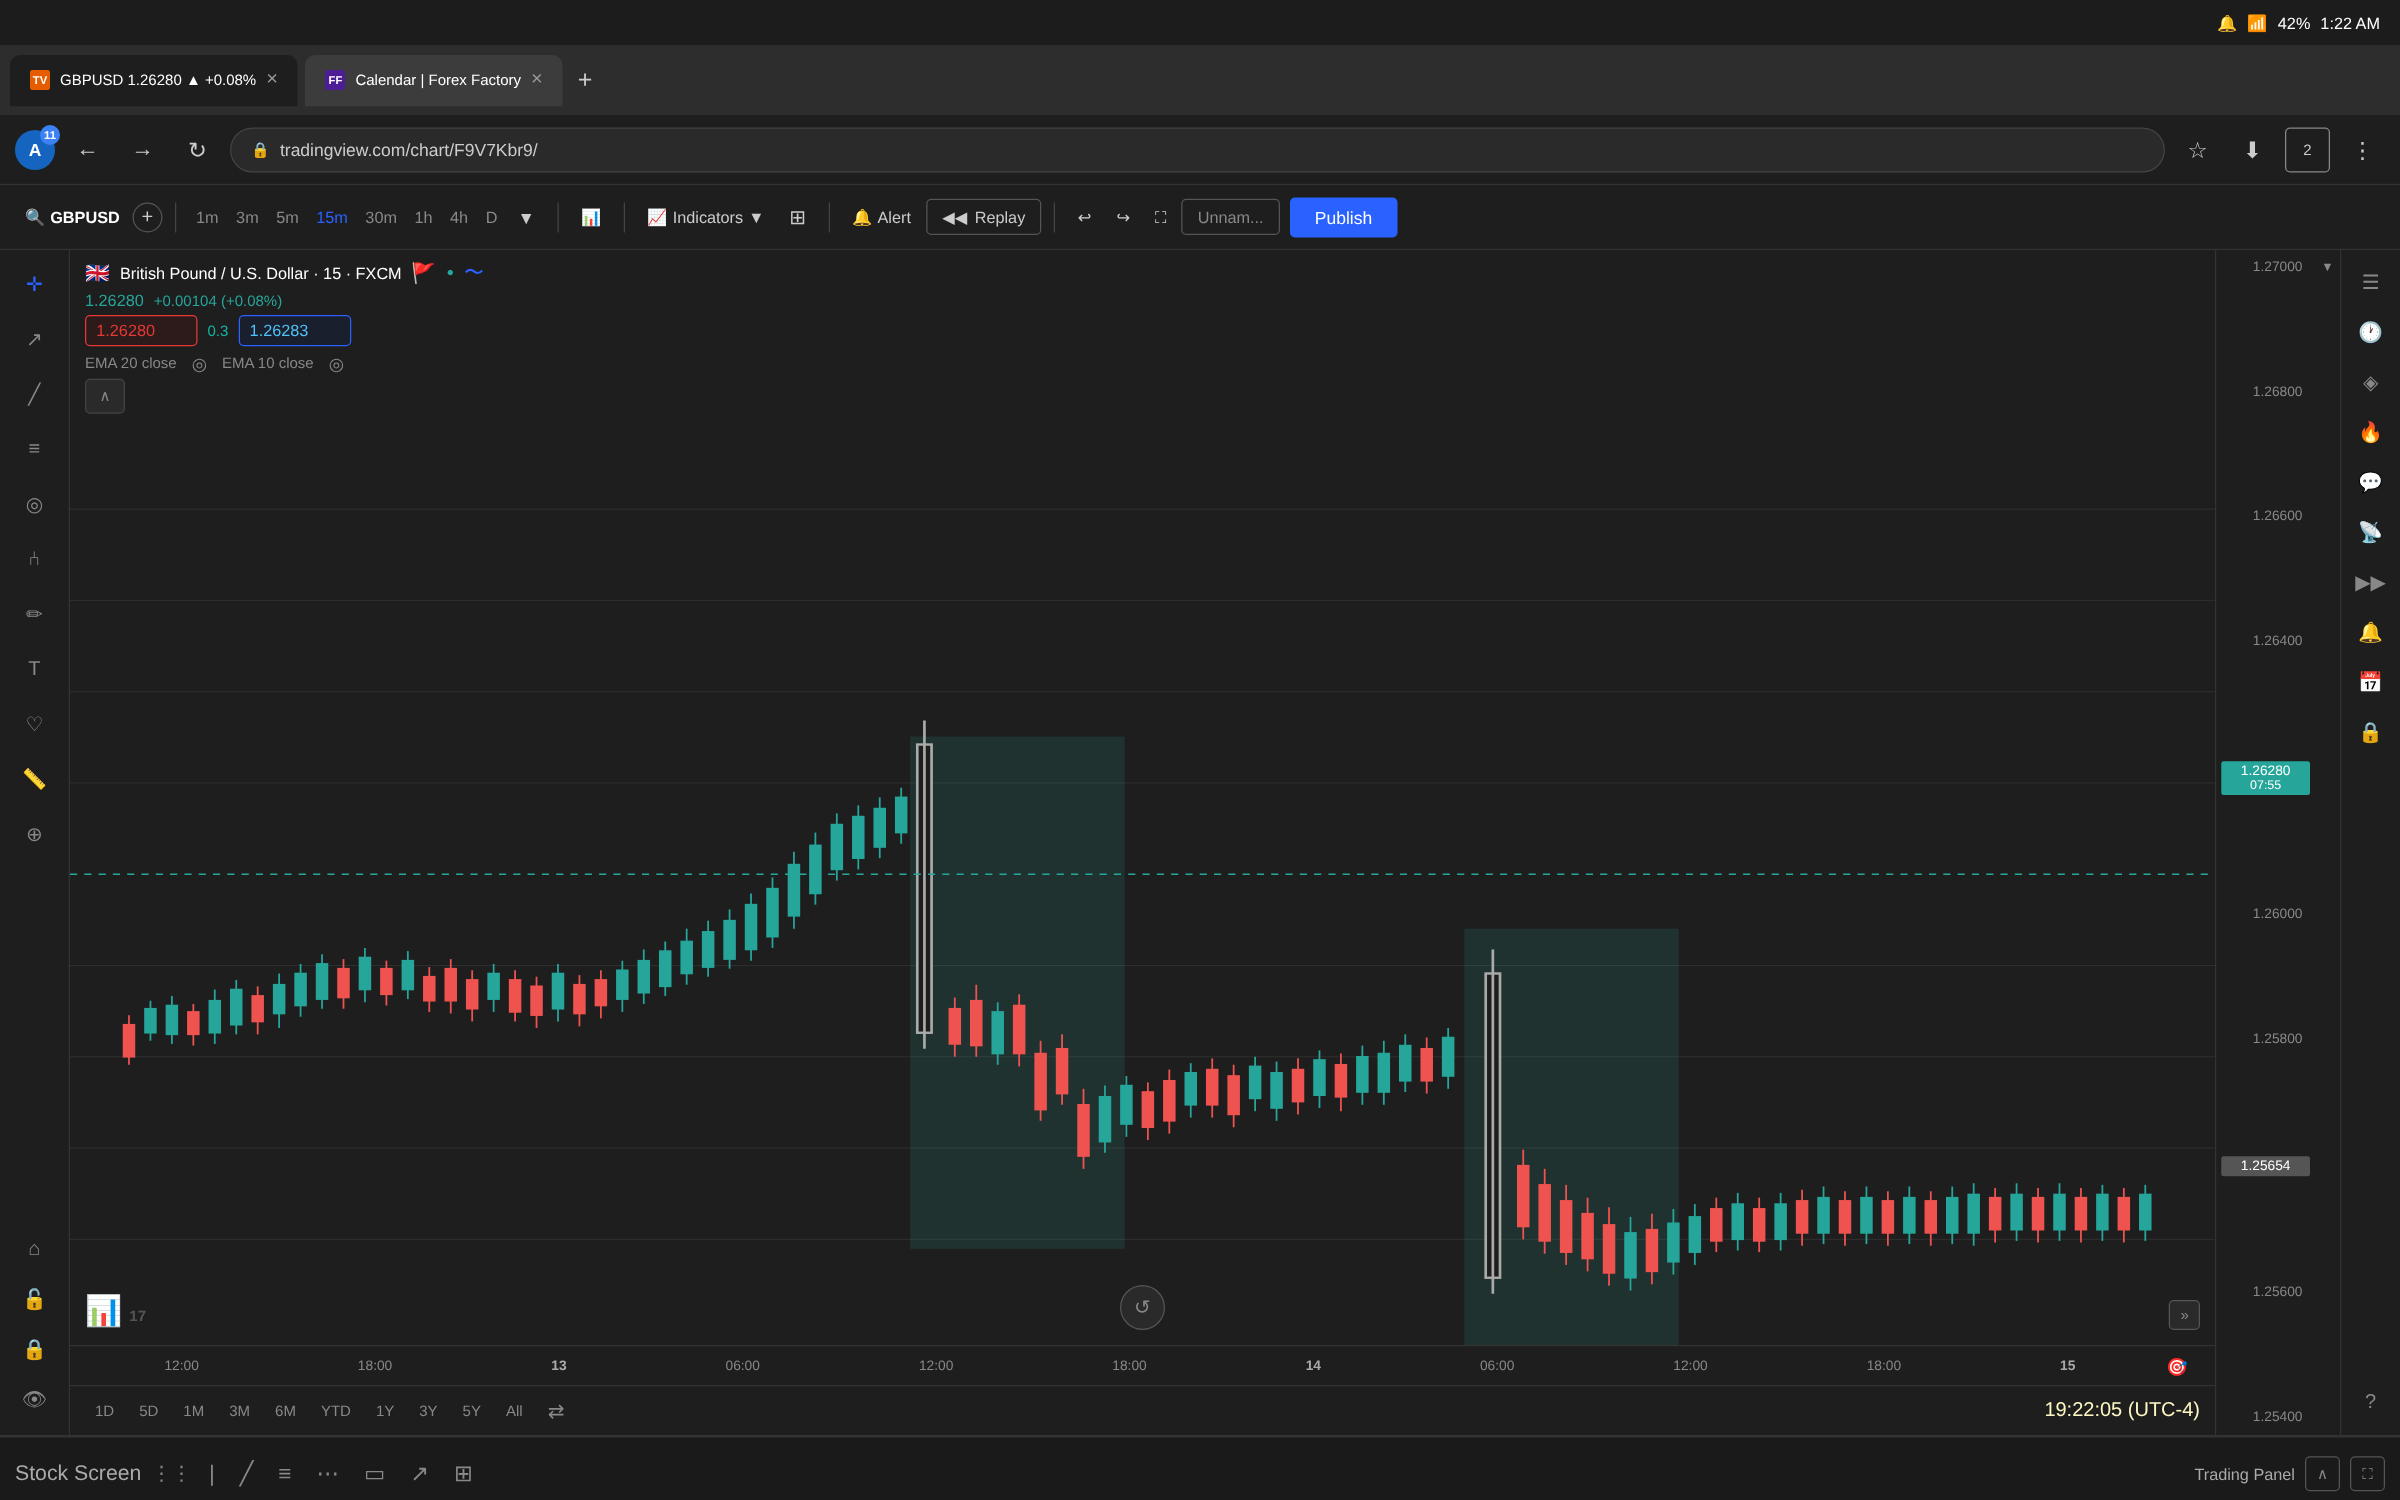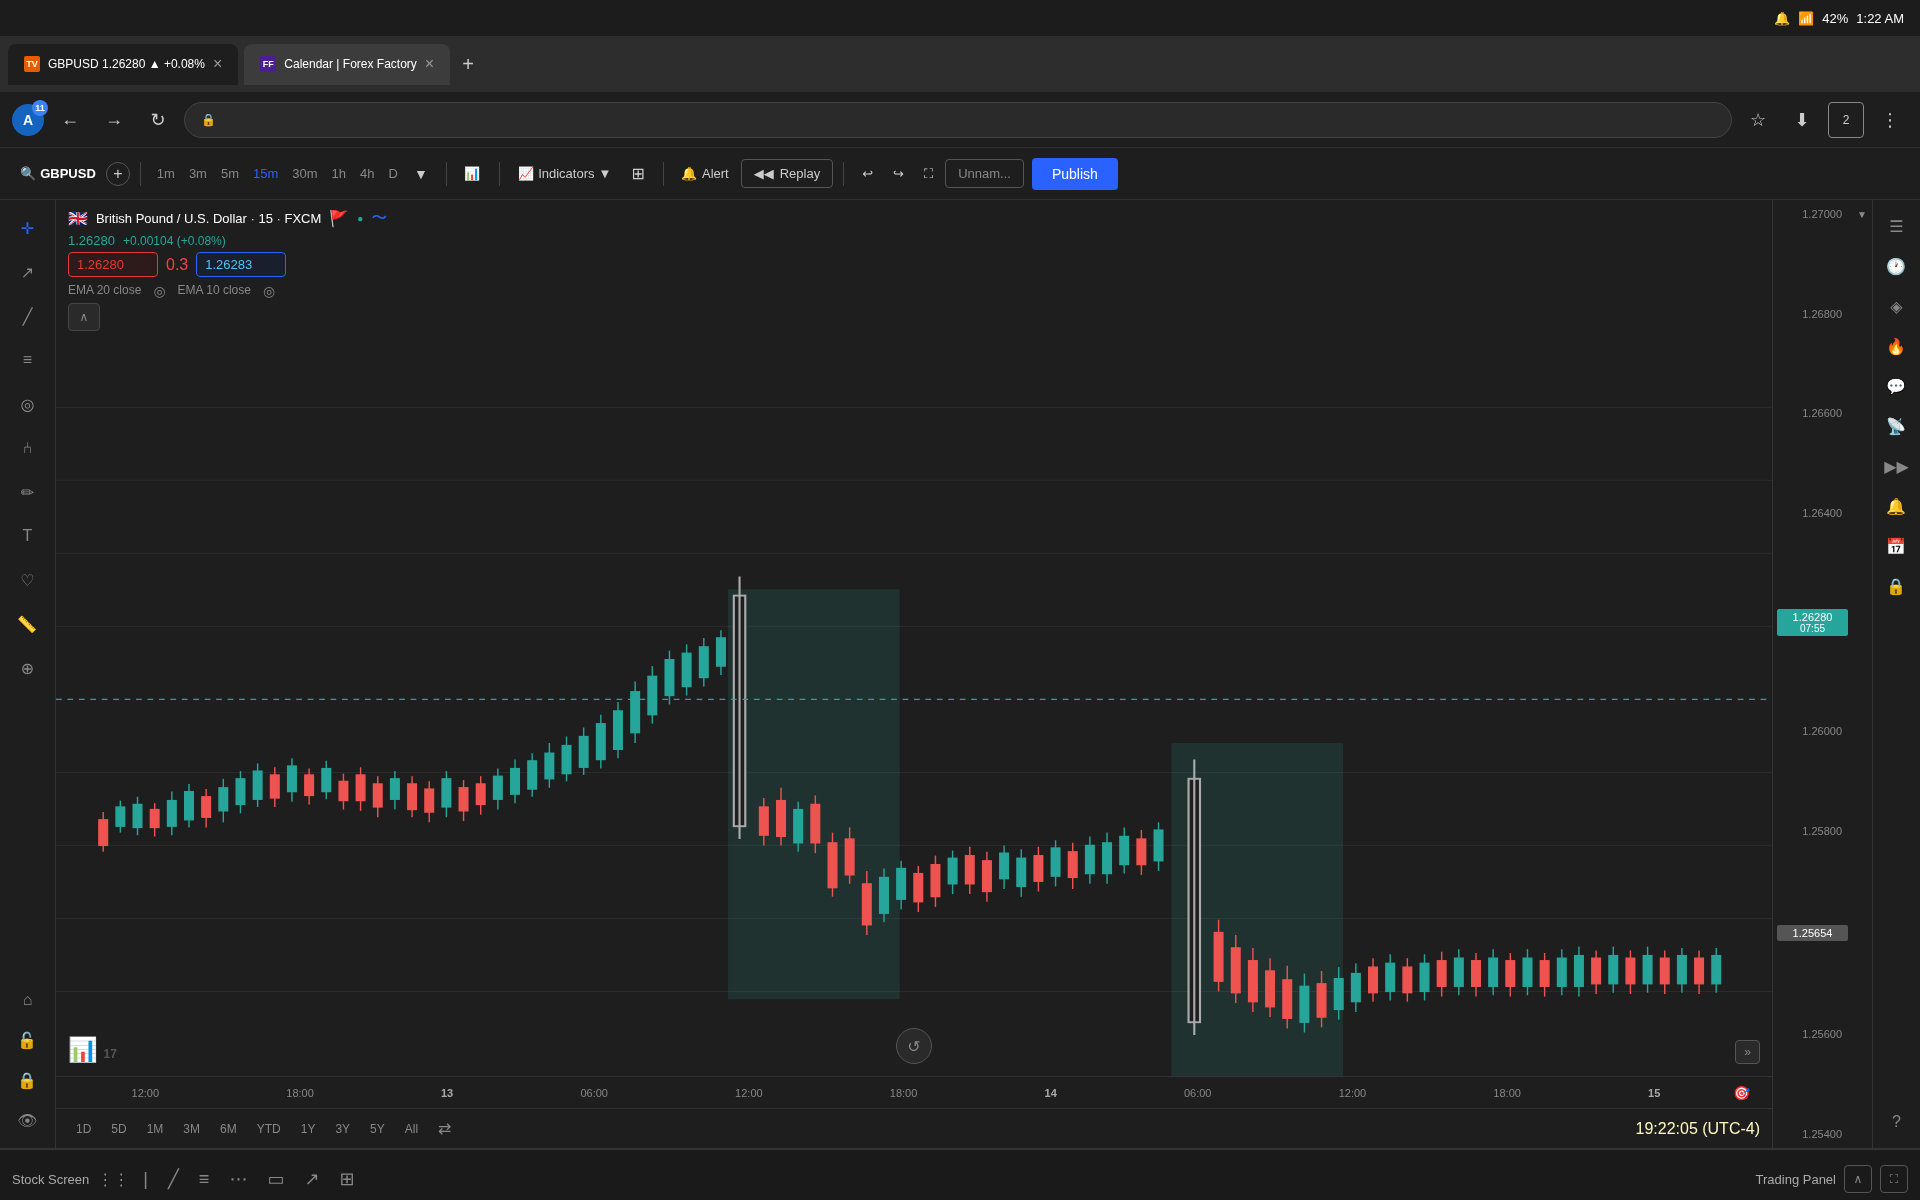--- a/index.html
+++ b/index.html
@@ -293,21 +293,21 @@
     }
     .price-input-blue {
       background: #1a1f2d;
       border: 1px solid #2962ff;
       border-radius: 4px;
       color: #4fc3f7;
       font-size: 13px;
       padding: 4px 8px;
       width: 90px;
     }
-    .price-spread { color: #ef4444; font-size: 16px; }
+    .price-spread { color: #14b8a6; font-size: 12px; }
 
     
     .indicators-row {
       display: flex;
       align-items: flex-start;
       gap: 12px;
       padding: 2px 12px;
     }
     .indicator-label { color: #888; font-size: 12px; }
     .indicator-eye { color: #888; font-size: 14px; cursor: pointer; }
@@ -482,21 +482,21 @@
       background: #1a1a1a;
       height: 60px;
       display: flex;
       align-items: center;
       padding: 0 12px;
       gap: 8px;
       border-top: 2px solid #333;
     }
     .bottom-section-label {
       color: #aaa;
-      font-size: 13px;
+      font-size: 17px;
       font-weight: 500;
     }
     .bottom-dots {
       color: #888;
       font-size: 16px;
       cursor: pointer;
     }
     .bottom-tool-btn {
       background: none;
       border: none;
@@ -564,20 +564,21 @@
 <div class="nav-bar">
   <div class="profile-btn">
     A
     <div class="profile-badge">11</div>
   </div>
   <button class="nav-btn">←</button>
   <button class="nav-btn">→</button>
   <button class="nav-btn">↻</button>
   <div class="address-bar">
     <span style="font-size:12px;">🔒</span>
+    <span style="flex:1;">tradingview.com/chart/F9V7Kbr9/</span>
   </div>
   <div class="nav-actions">
     <button class="nav-action-btn">☆</button>
     <button class="nav-action-btn">⬇</button>
     <button class="nav-action-btn" style="border:1px solid #888; border-radius:4px; font-size:12px;">2</button>
     <button class="nav-action-btn">⋮</button>
   </div>
 </div>
 
 <div class="tv-toolbar">

